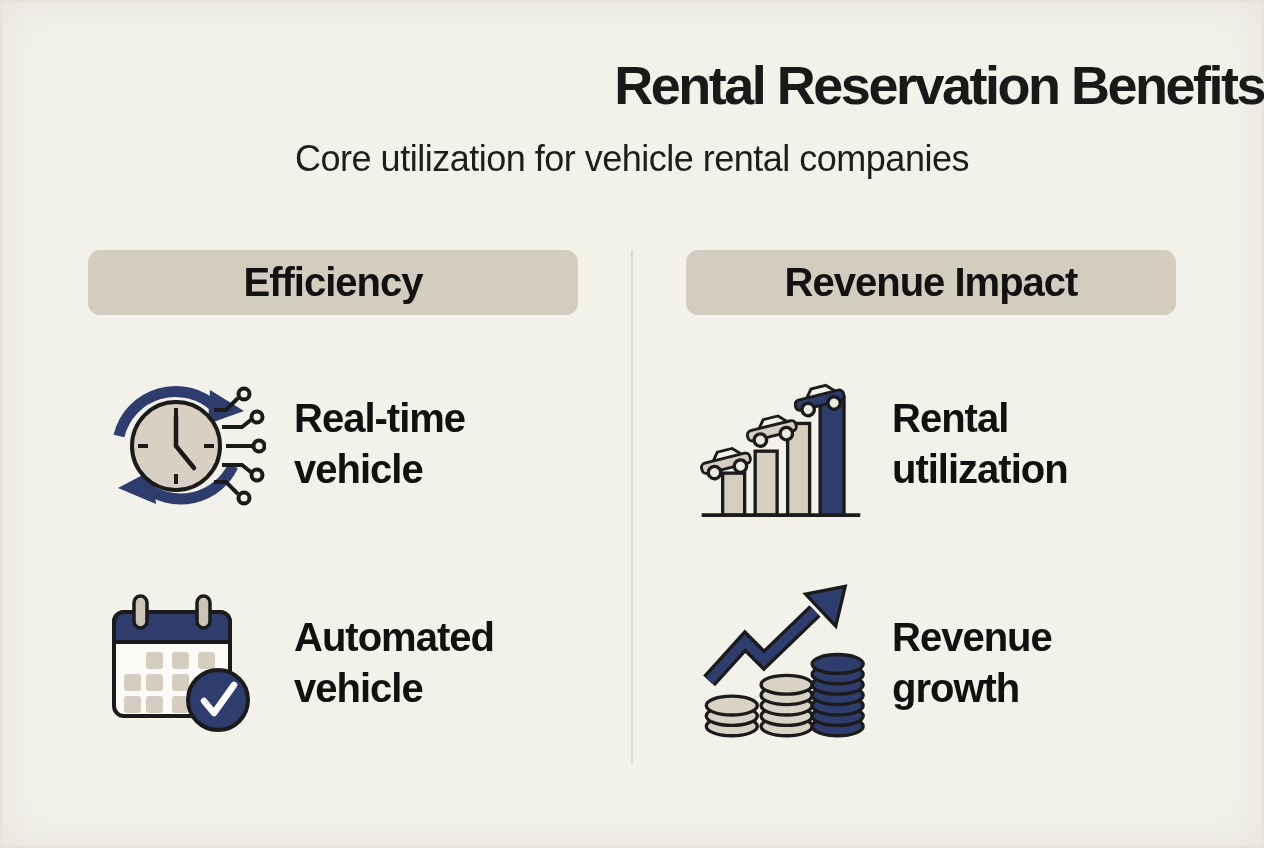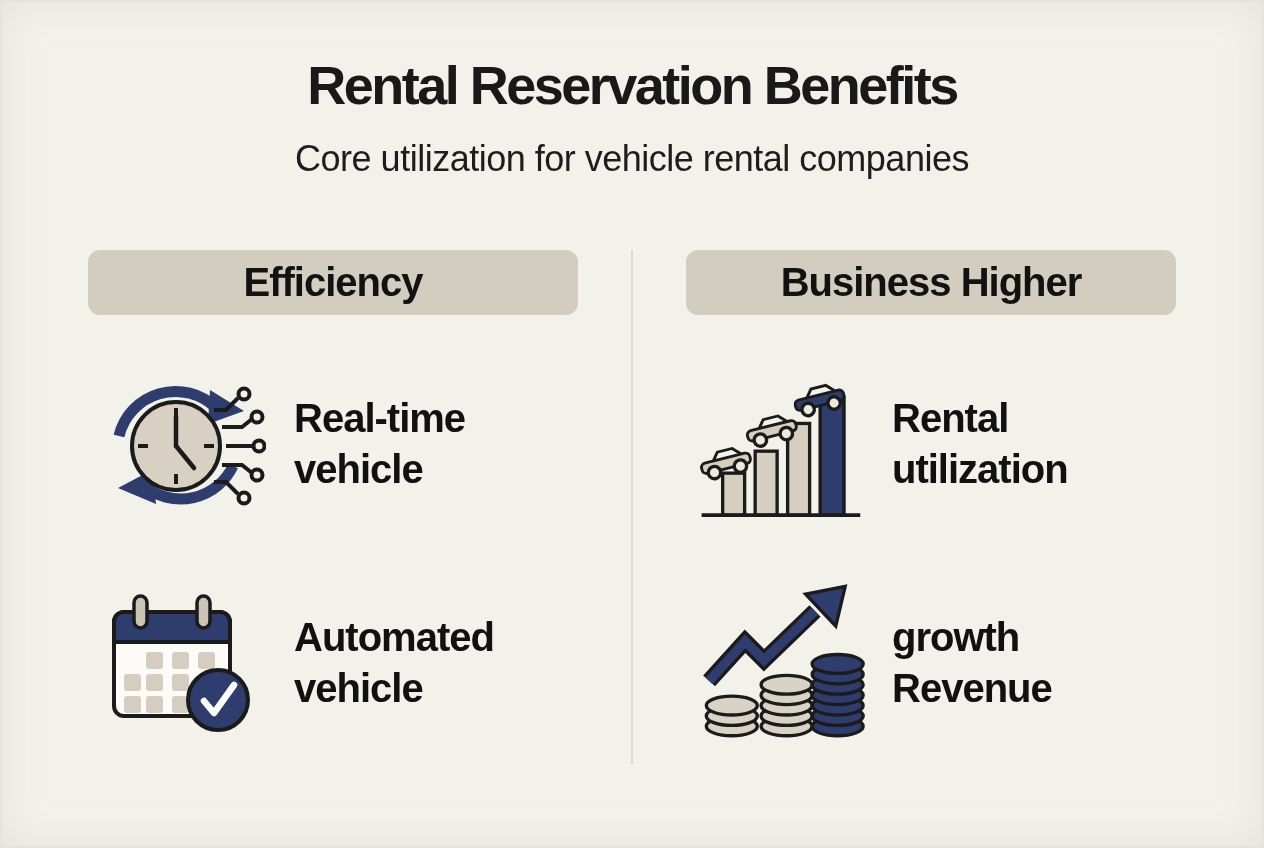--- a/index.html
+++ b/index.html
@@ -7,21 +7,21 @@
     position:relative;
     width:1264px;height:848px;
     background:#f2f1ea;
     font-family:"Liberation Sans",sans-serif;
     color:#161616;
     overflow:hidden;
     box-shadow:inset 0 0 0 2px #e6e3d9, inset 0 0 40px rgba(190,185,170,.25);
   }
   .title{
     position:absolute;top:56px;left:0;width:100%;
-    text-align:center;font-size:54px;font-weight:700;
+    text-align:right;font-size:54px;font-weight:700;
     letter-spacing:-2.5px;line-height:1.1;color:#191919;
   }
   .subtitle{
     position:absolute;top:138px;left:0;width:100%;
     text-align:center;font-size:36px;font-weight:400;
     letter-spacing:-0.5px;color:#1d1d1d;
   }
   .divider{
     position:absolute;left:631px;top:250px;
     width:2px;height:514px;background:#dcd9d0;
@@ -120,21 +120,21 @@
         </svg>
       </div>
       <div class="label">
         <span>Automated</span>
         <span>vehicle</span>
       </div>
     </div>
   </div>
 
   <div class="col col-right">
-    <div class="col-header">Business Higher</div>
+    <div class="col-header">Revenue Impact</div>
 
     <div class="benefit">
       <div class="icon-box">
 
         <svg width="172" height="160" viewBox="0 0 180 165">
           <defs>
             <g id="car">
               <path d="M12,14 L20,4 h16 l10,10 z" fill="#f4f3ec" stroke="#1b1b1b" stroke-width="3"></path>
               <rect x="0" y="12" width="52" height="11" rx="4.5" fill="currentColor" stroke="#1b1b1b" stroke-width="3"></rect>
               <circle cx="12" cy="24" r="6.5" fill="#eceade" stroke="#1b1b1b" stroke-width="3.5"></circle>
@@ -181,19 +181,19 @@
             <ellipse cx="152" cy="108" rx="27" ry="10" fill="#2e3d6d" stroke="#1b1b1b" stroke-width="3.5"></ellipse>
             <ellipse cx="152" cy="97" rx="27" ry="10" fill="#2e3d6d" stroke="#1b1b1b" stroke-width="3.5"></ellipse>
             <ellipse cx="152" cy="86" rx="27" ry="10" fill="#2e3d6d" stroke="#1b1b1b" stroke-width="3.5"></ellipse>
           </g>
           <path d="M16,104 L54,62 L74,82 L128,30" fill="none" stroke="#1b1b1b" stroke-width="17" stroke-linejoin="miter"></path>
           <path d="M16,104 L54,62 L74,82 L128,30" fill="none" stroke="#2e3d6d" stroke-width="10" stroke-linejoin="miter"></path>
           <polygon points="118,12 160,4 150,46" fill="#2e3d6d" stroke="#1b1b1b" stroke-width="3.5" stroke-linejoin="miter"></polygon>
         </svg>
       </div>
       <div class="label">
+        <span>Revenue</span>
         <span>growth</span>
-        <span>Revenue</span>
       </div>
     </div>
   </div>
 
 </div>
 
 </body></html>

